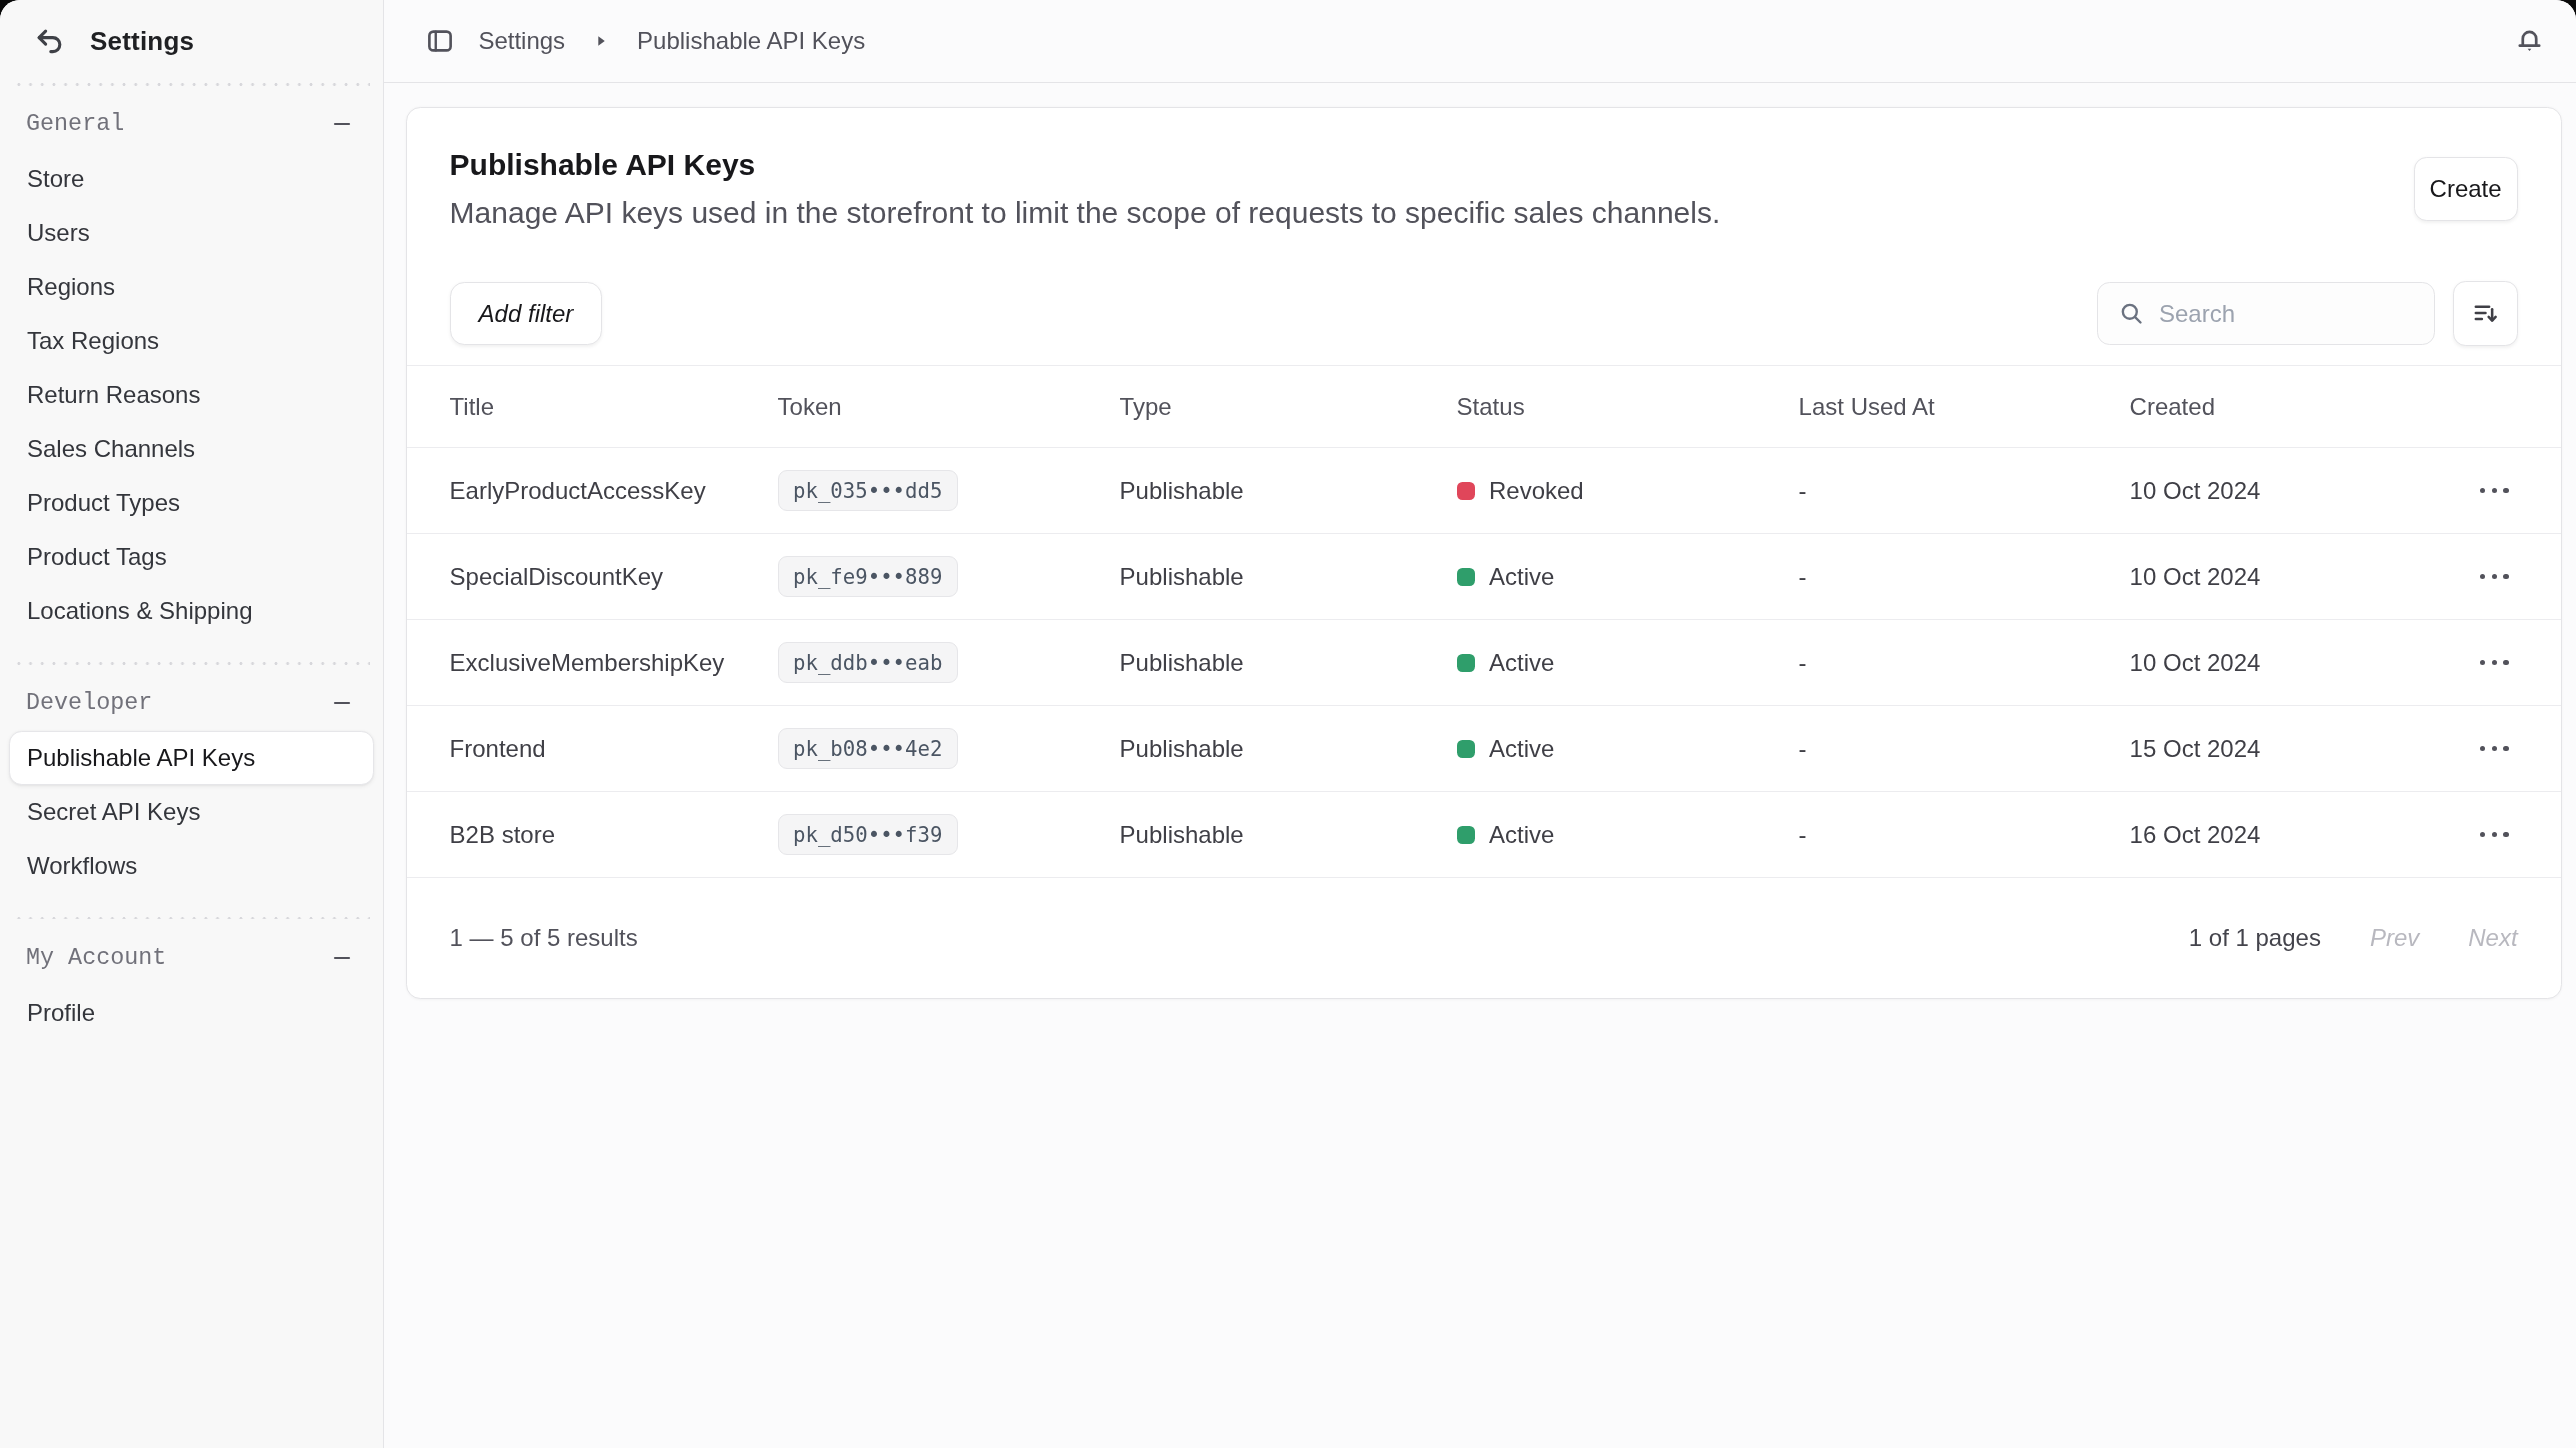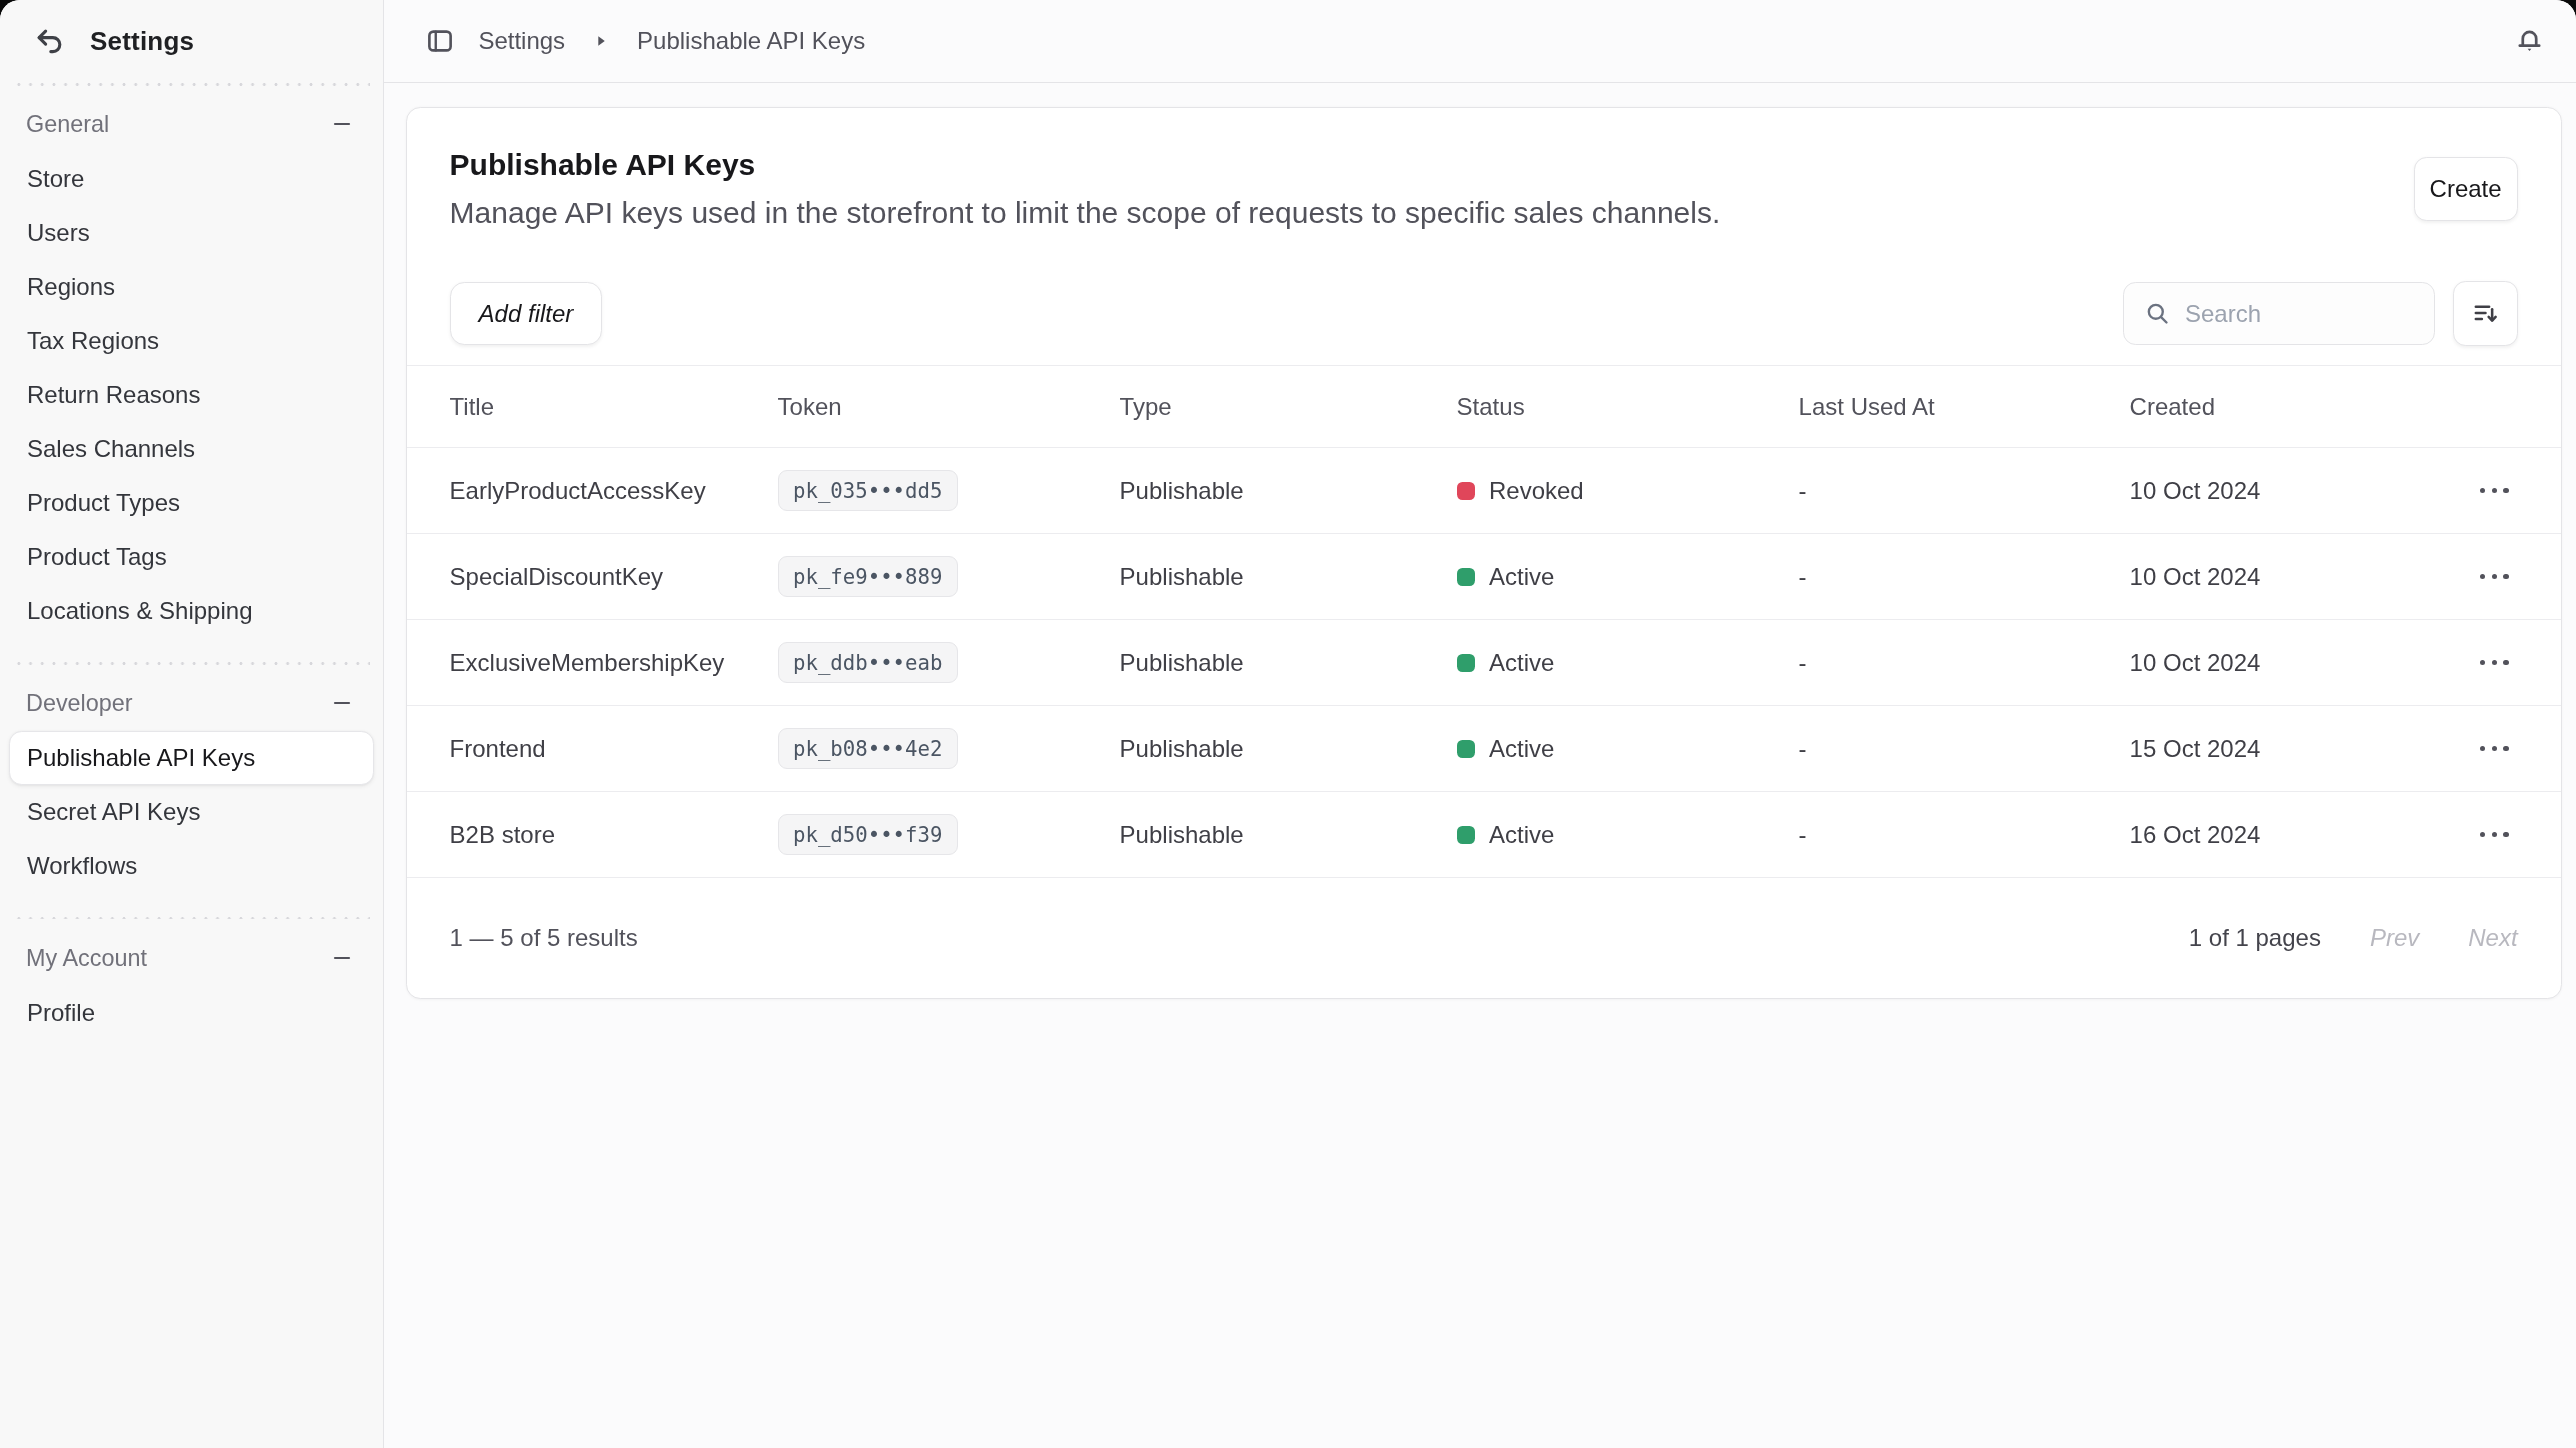--- a/index.html
+++ b/index.html
@@ -30,20 +30,21 @@
   .icon-btn { background: none; border: none; cursor: pointer; display: inline-flex; align-items: center; justify-content: center; padding: 0; }
   .dotted {
     height: 2.7px; margin: 0 12.6px; flex: 0 0 2.7px;
     background-image: radial-gradient(circle, #d7d7db 1.4px, transparent 1.6px);
     background-size: 11.7px 2.7px; background-repeat: repeat-x; background-position: 0 50%;
   }
   .side-section { padding: 10.8px 0 23.4px; }
   .side-label-row {
     height: 56px; display: flex; align-items: center; justify-content: space-between;
     padding: 0 31px 0 26px;
+    font-family: Liberation Mono, monospace;
   }
   .side-label { font-size: 23.4px; color: #71717a; }
   .nav-item {
     height: 54px; margin: 0 9px; padding: 0 17px; border-radius: 12.6px;
     display: flex; align-items: center;
     font-size: 24px; color: #34363c; cursor: pointer;
     border: 0.9px solid transparent;
   }
   .nav-item.active {
     background: #ffffff; border: 0.9px solid #e6e6e9; color: #18181b;
@@ -84,21 +85,21 @@
   }
   .create-btn { height: 64px; padding: 0 15px; }
 
   .toolbar {
     display: flex; align-items: center; justify-content: space-between;
     padding: 19px 43px;
   }
   .filter-btn { height: 63px; padding: 0 28px; border-radius: 14.4px; font-weight: 400; font-style: italic; }
   .toolbar-right { display: flex; align-items: center; gap: 18px; }
   .search-box {
-    width: 312px; height: 63px;
+    width: 338px; height: 63px;
     border: 0.9px solid #e4e4e7; border-radius: 12.6px; background: #fdfdfd;
     display: flex; align-items: center; gap: 14.4px; padding: 0 20px;
   }
   .search-box input {
     border: none; outline: none; background: transparent; width: 100%;
     font-family: inherit; font-size: 24px; color: #3f3f46;
   }
   .search-box input::placeholder { color: #9ca3af; }
   .sort-btn { width: 65px; height: 65px; border-radius: 12.6px; display: inline-flex; align-items: center; justify-content: center; }
 

